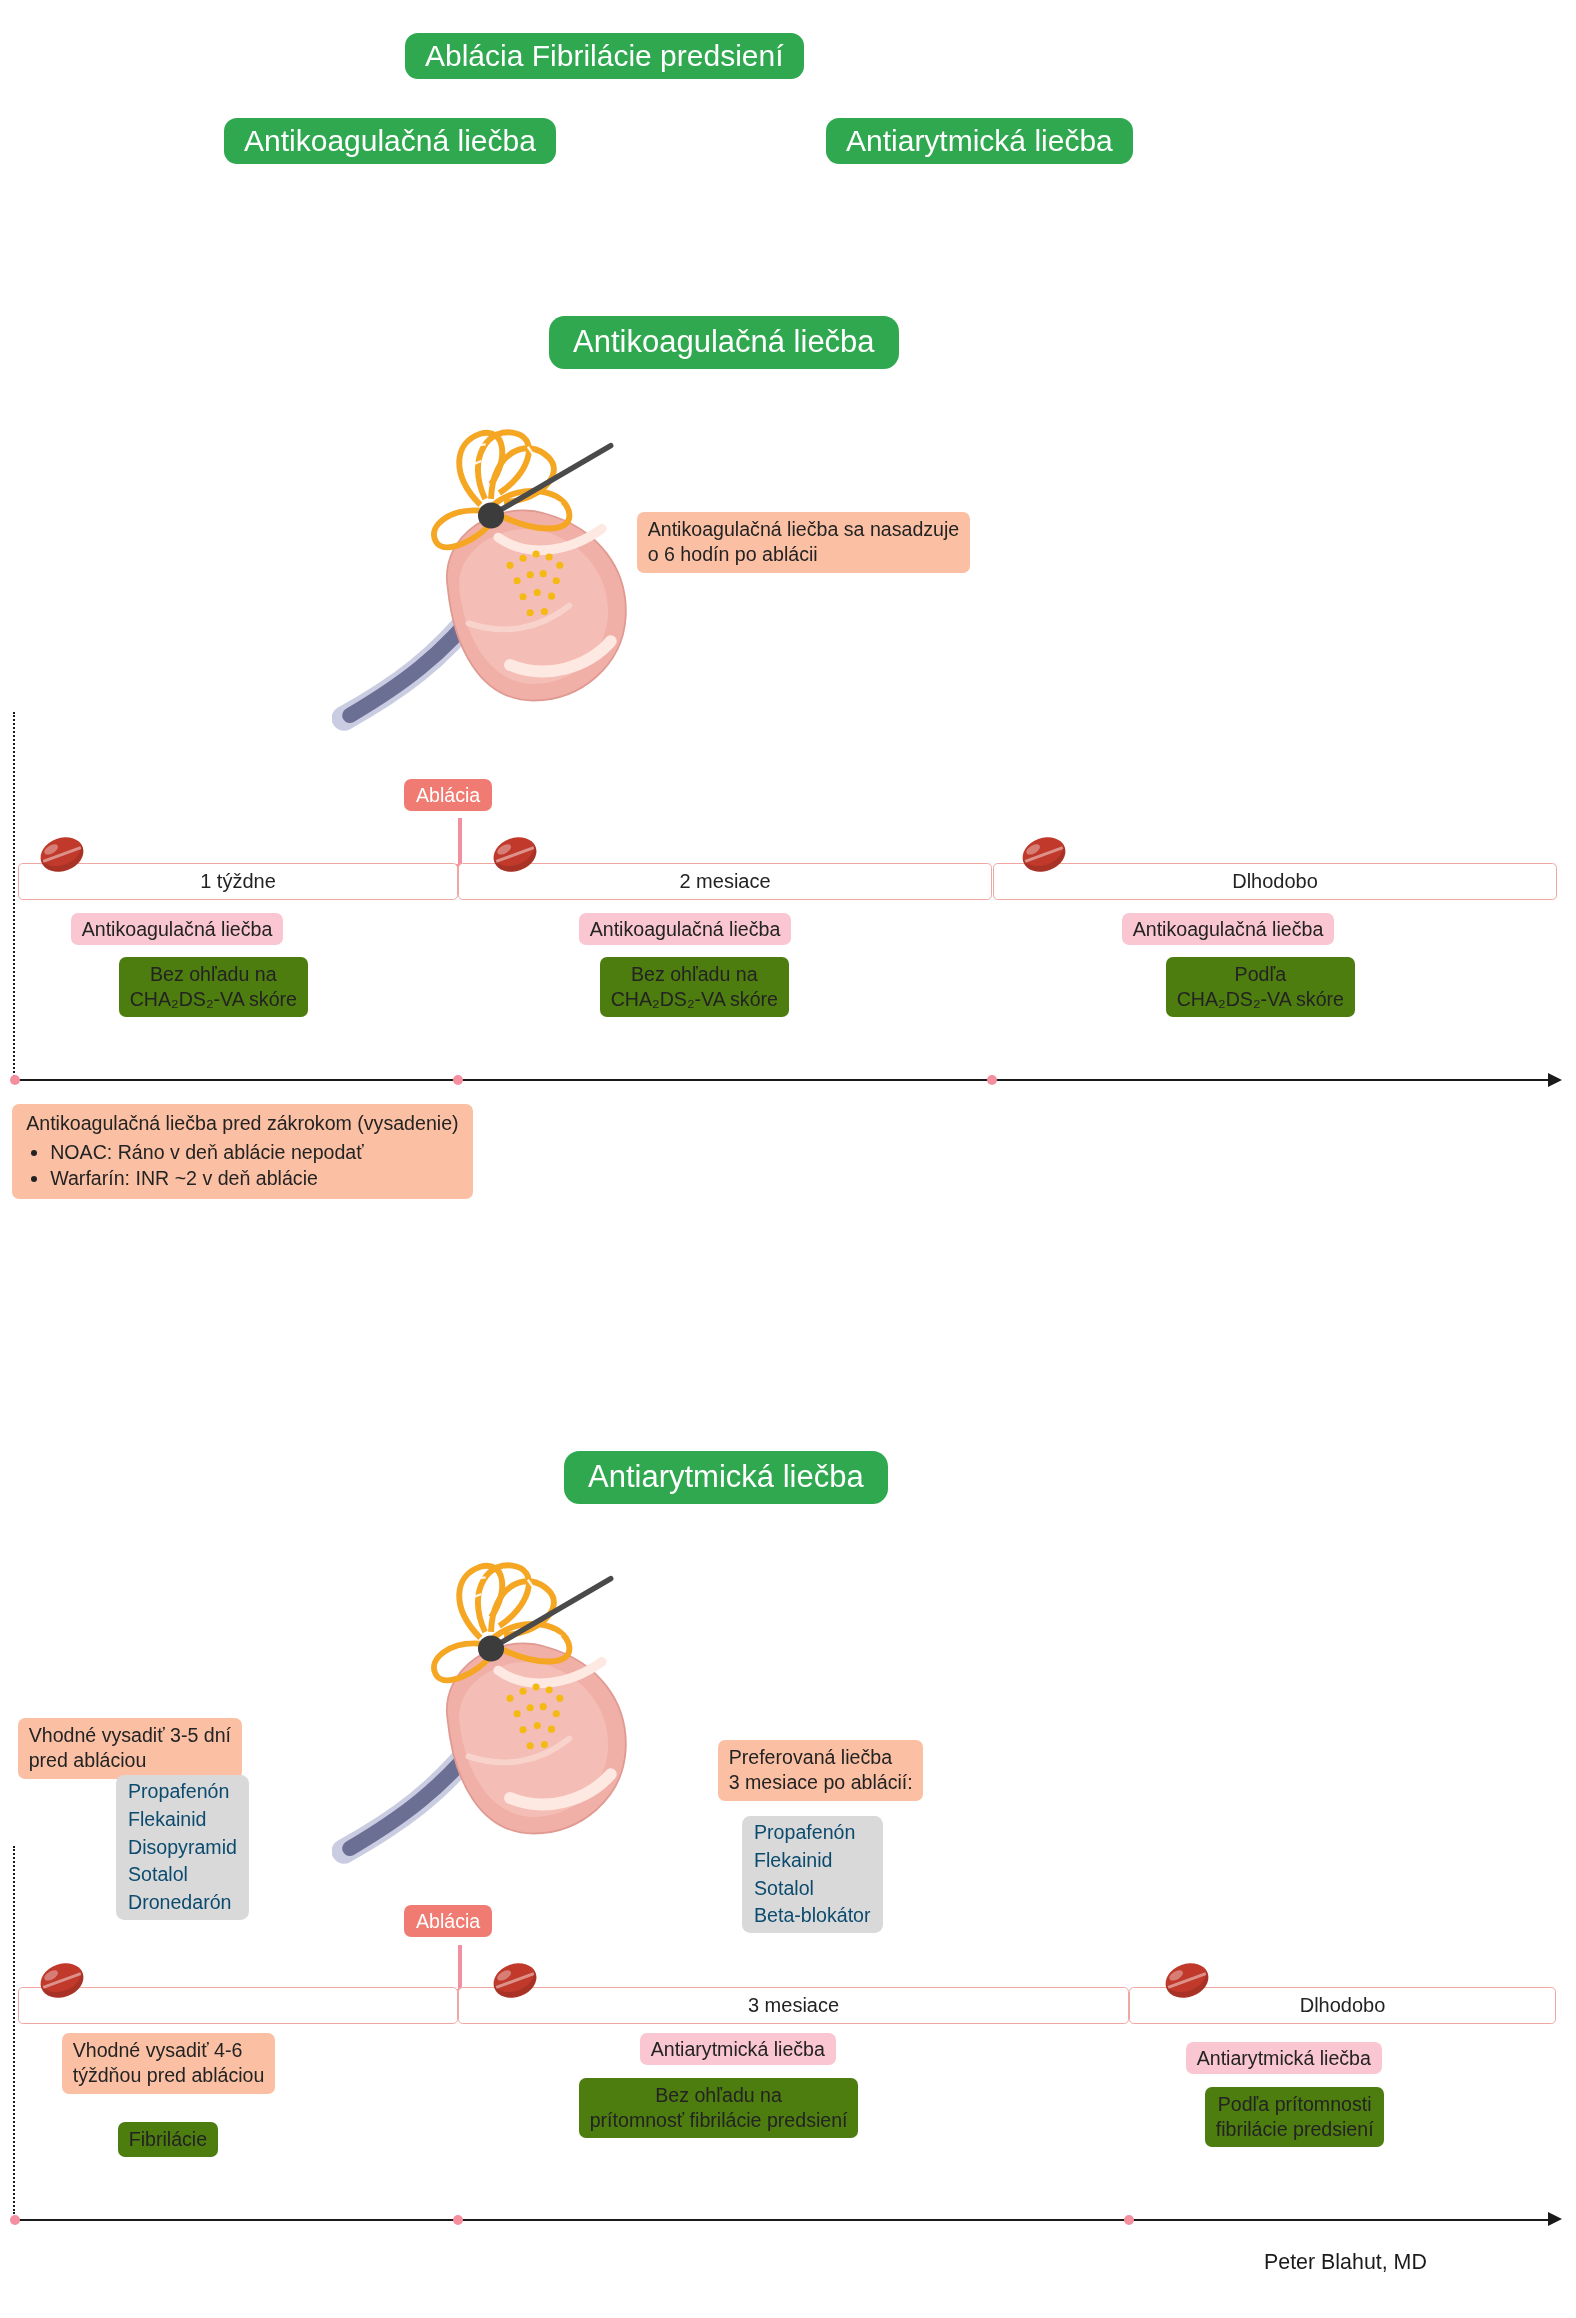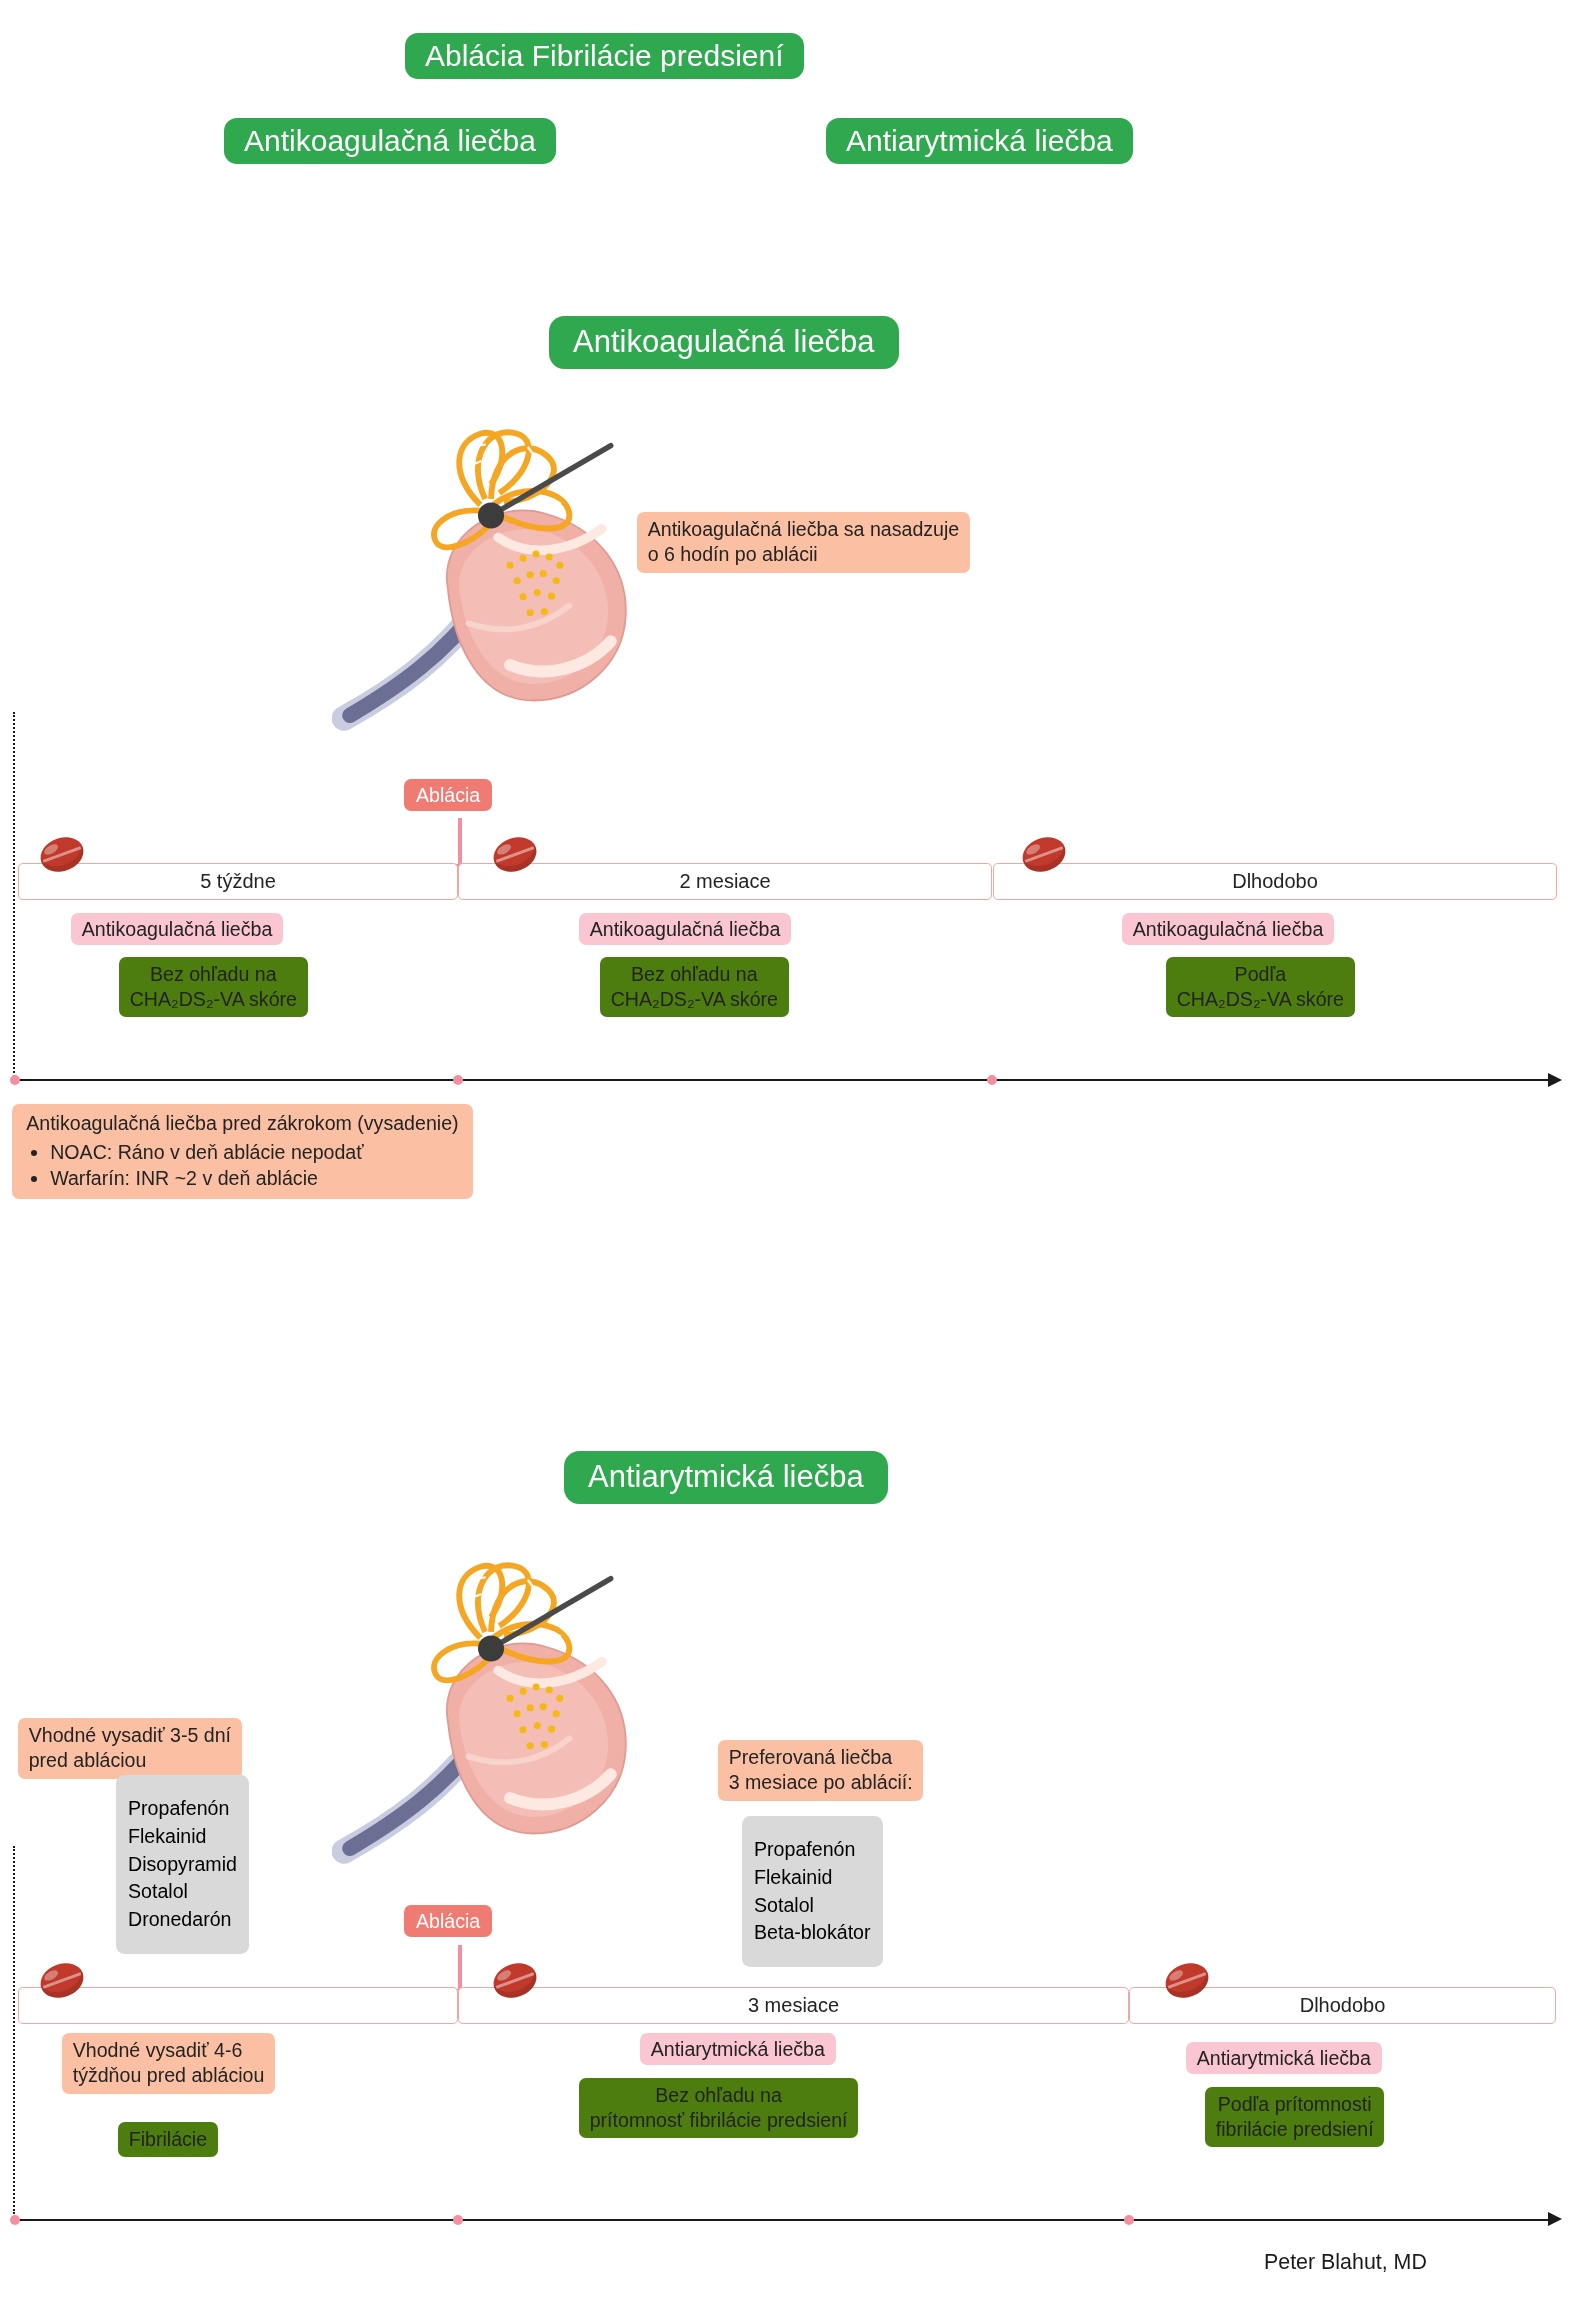--- a/index.html
+++ b/index.html
@@ -54,23 +54,23 @@
     background: #4d7c0f;
     color: #232323;
     border-radius: 7px;
     padding: 4.7px 10.7px;
     font-size: 19.6px;
     line-height: 1.3;
     display: inline-block;
   }
   .grey-list {
     background: #d9d9d9;
-    color: #000000;
+    color: #0c4a6e;
     border-radius: 8.3px;
-    padding: 20px 12px;
+    padding: 3px 12px;
     font-size: 19.6px;
     line-height: 1.42;
     display: inline-block;
   }
   .ablacia-chip {
     background: #ef7b72;
     color: #ffffff;
     border-radius: 7.1px;
     padding: 4.7px 12px;
     font-size: 19.6px;
@@ -238,21 +238,21 @@
 
 <div class="dotted-v" style="left:13px; top:712px; height:368px;"></div>
 
 <div class="abs" style="left:404px; top:779px;">
   <div class="ablacia-chip">Ablácia</div>
 </div>
 <div class="down-arrow-line" style="left:458px; top:818px; height:50px;"></div>
 <div class="down-arrow-head" style="left:450px; top:864px;"></div>
 
 <div class="seg" style="left:18px; top:863px; width:440px;">
-  <span>5 týždne</span>
+  <span>1 týždne</span>
 </div>
 <div class="seg" style="left:458px; top:863px; width:534px;">
   <span>2 mesiace</span>
 </div>
 <div class="seg" style="left:993px; top:863px; width:564px;">
   <span>Dlhodobo</span>
 </div>
 
 <div class="tablet" style="left:40px; top:838px;">
     <span class="gloss"></span>

